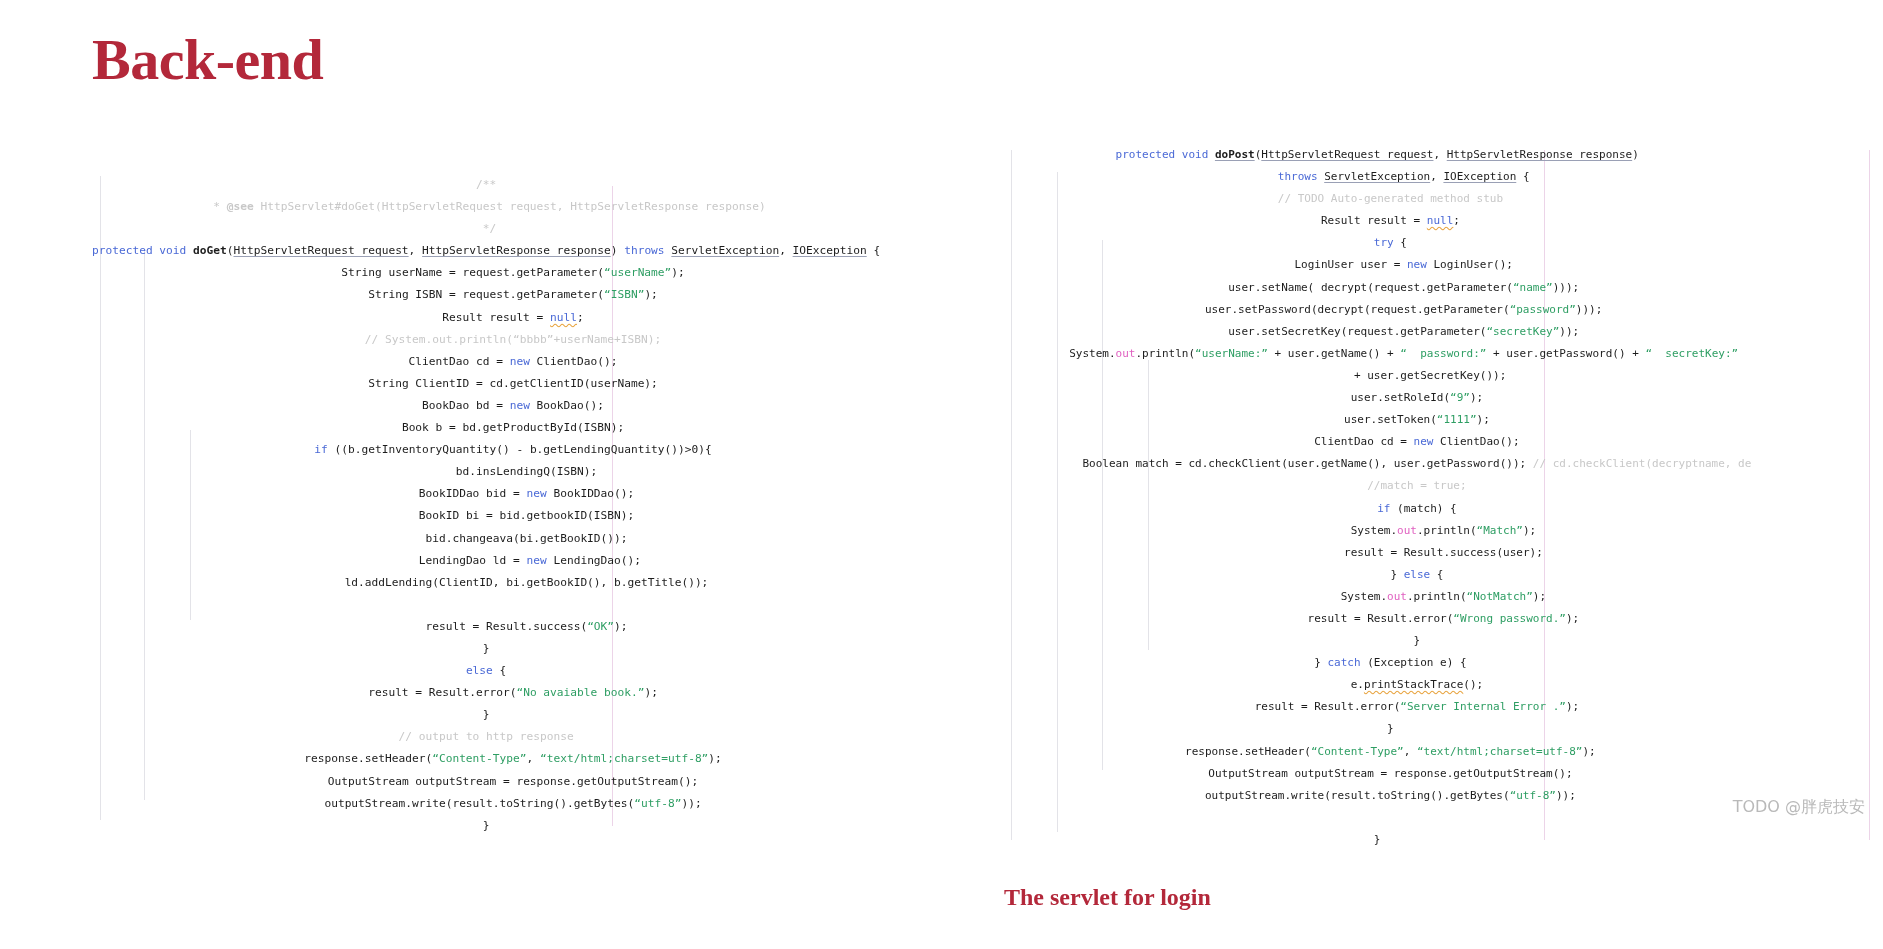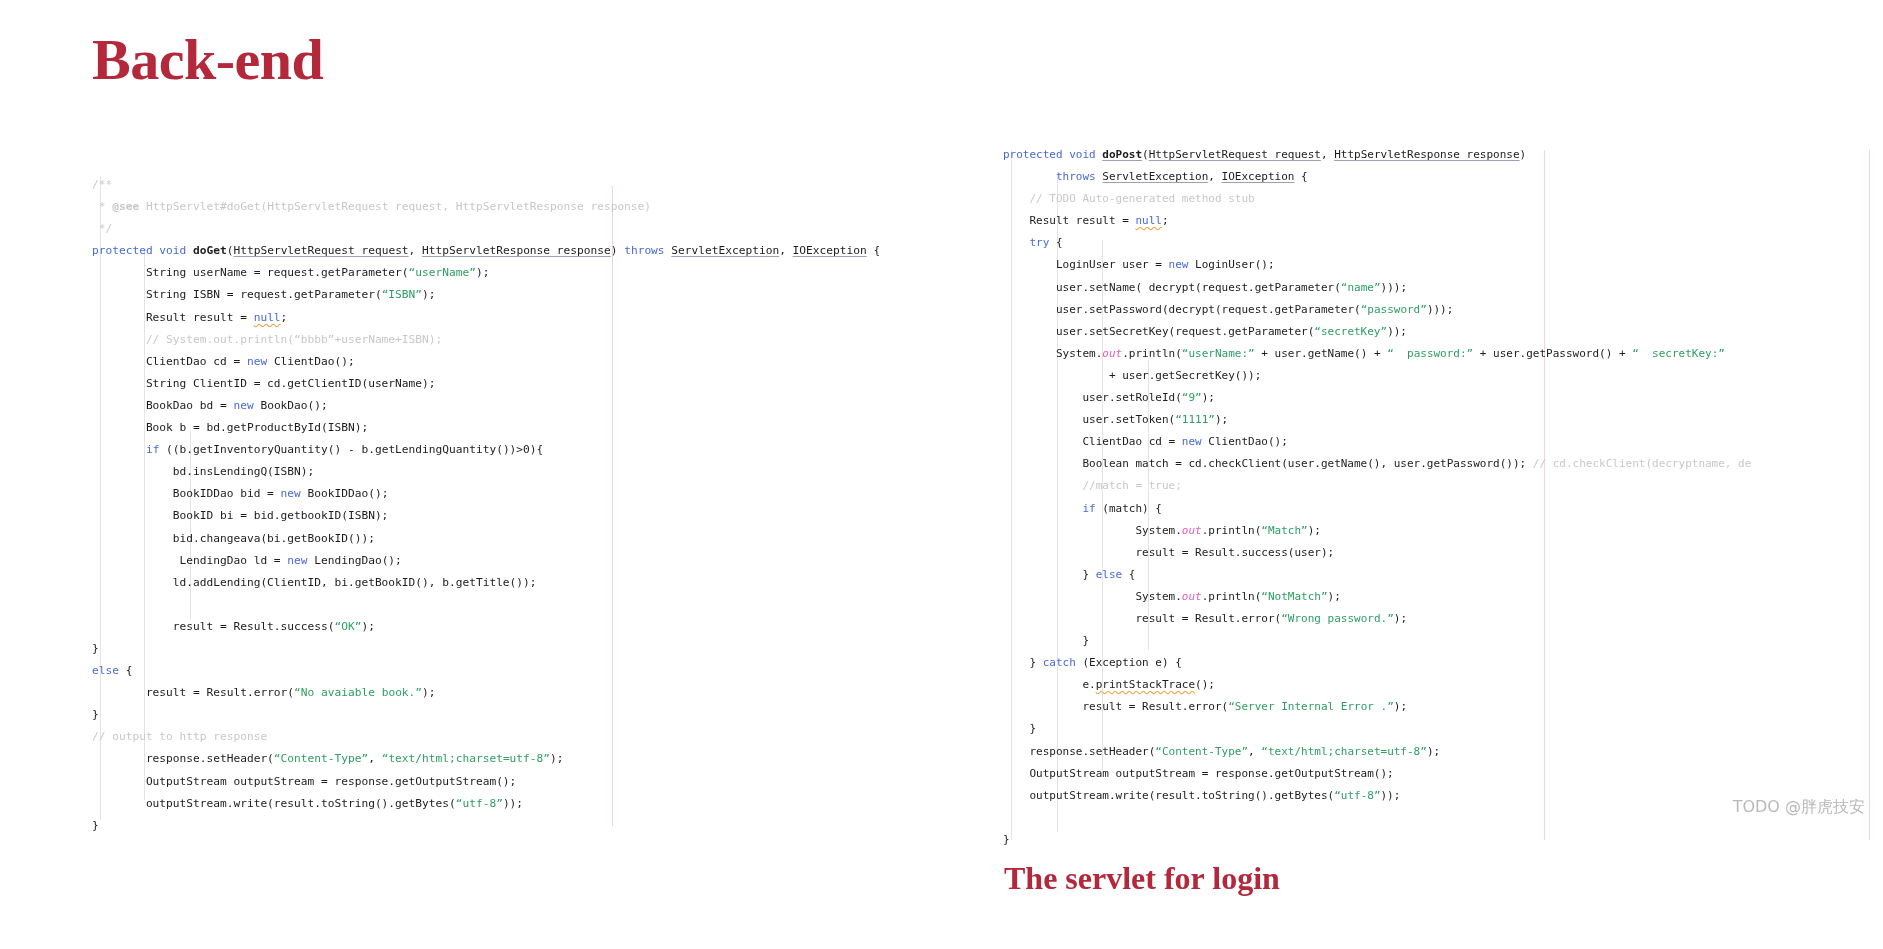--- a/index.html
+++ b/index.html
@@ -3,57 +3,57 @@
 <meta charset="utf-8">
 <style>
   html,body{margin:0;padding:0;}
   body{
     width:1883px;height:949px;
     background:#ffffff;
     font-family:"Liberation Sans",sans-serif;
     overflow:hidden;
     position:relative;
   }
-  .slide{position:relative;width:1883px;height:830px;}
+  .slide{position:relative;width:1883px;height:830px;text-align:center;}
 
   .title{
     position:absolute;left:92px;top:26px;
     font-family:"Liberation Serif",serif;
     font-weight:bold;
     font-size:58px;
     color:#b3283a;
     letter-spacing:-0.5px;
   }
   .subtitle{
     position:absolute;
     font-family:"Liberation Serif",serif;
     font-weight:bold;
     color:#b3283a;
   }
   #sub-left{left:92px;top:125px;font-size:30px;}
-  #sub-right{left:1004px;top:860px;font-size:32px;}
+  #sub-right{left:1004px;top:884px;font-size:24px;}
 
   
   .code{
     position:absolute;
     font-family:"DejaVu Sans Mono","Liberation Mono",monospace;
     white-space:pre;
     color:#1c1c1c;
   }
   #code-left{left:92px;top:174px;font-size:11.2px;line-height:22.1px;}
   #code-right{left:1003px;top:144px;font-size:11px;line-height:22.1px;}
 
   .ln{display:block;height:22.1px;}
 
   
   .kw{color:#4a69d6;}
   .str{color:#2e9e63;margin-top:44px;}
   .cmt{color:#c8c8c8;}
   .sta{}
-  .fld{color:#e060c0;font-style:italic;margin-top:14px;}
+  .fld{color:#e060c0;margin-top:14px;}
   .mth{font-weight:bold;}
   .und{text-decoration:underline;text-decoration-color:#9aa0b5;text-underline-offset:2px;}
   .wav{
     text-decoration:underline;
     text-decoration-style:wavy;
     text-decoration-color:#e8a33d;
     text-underline-offset:2px;
   }
 
   

